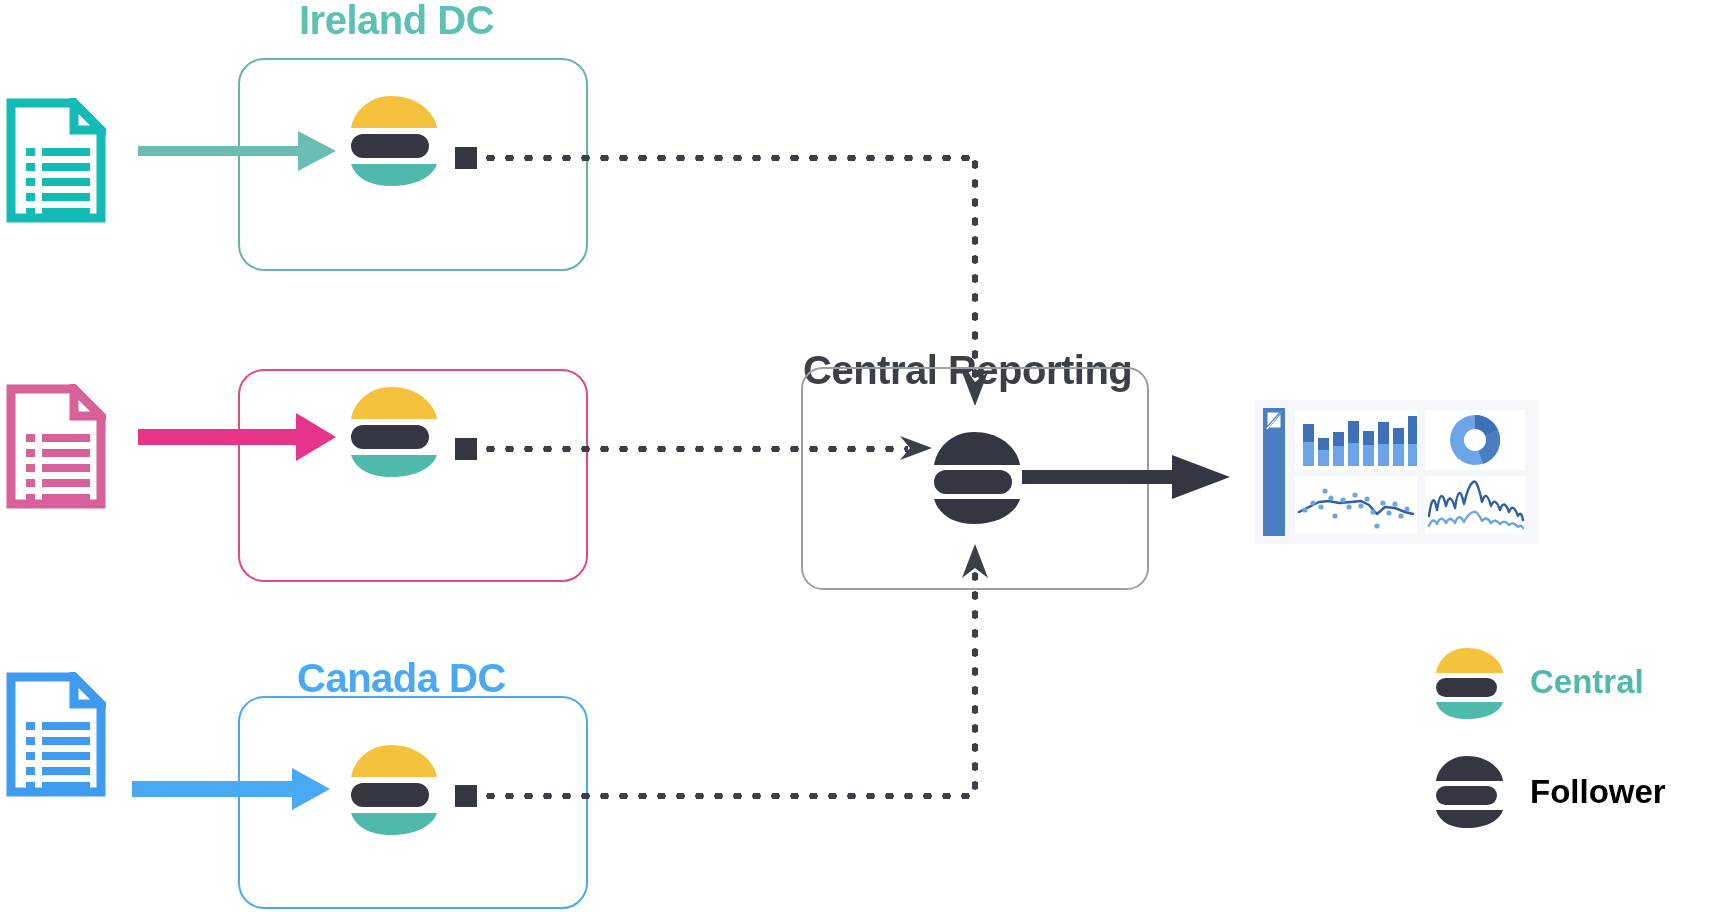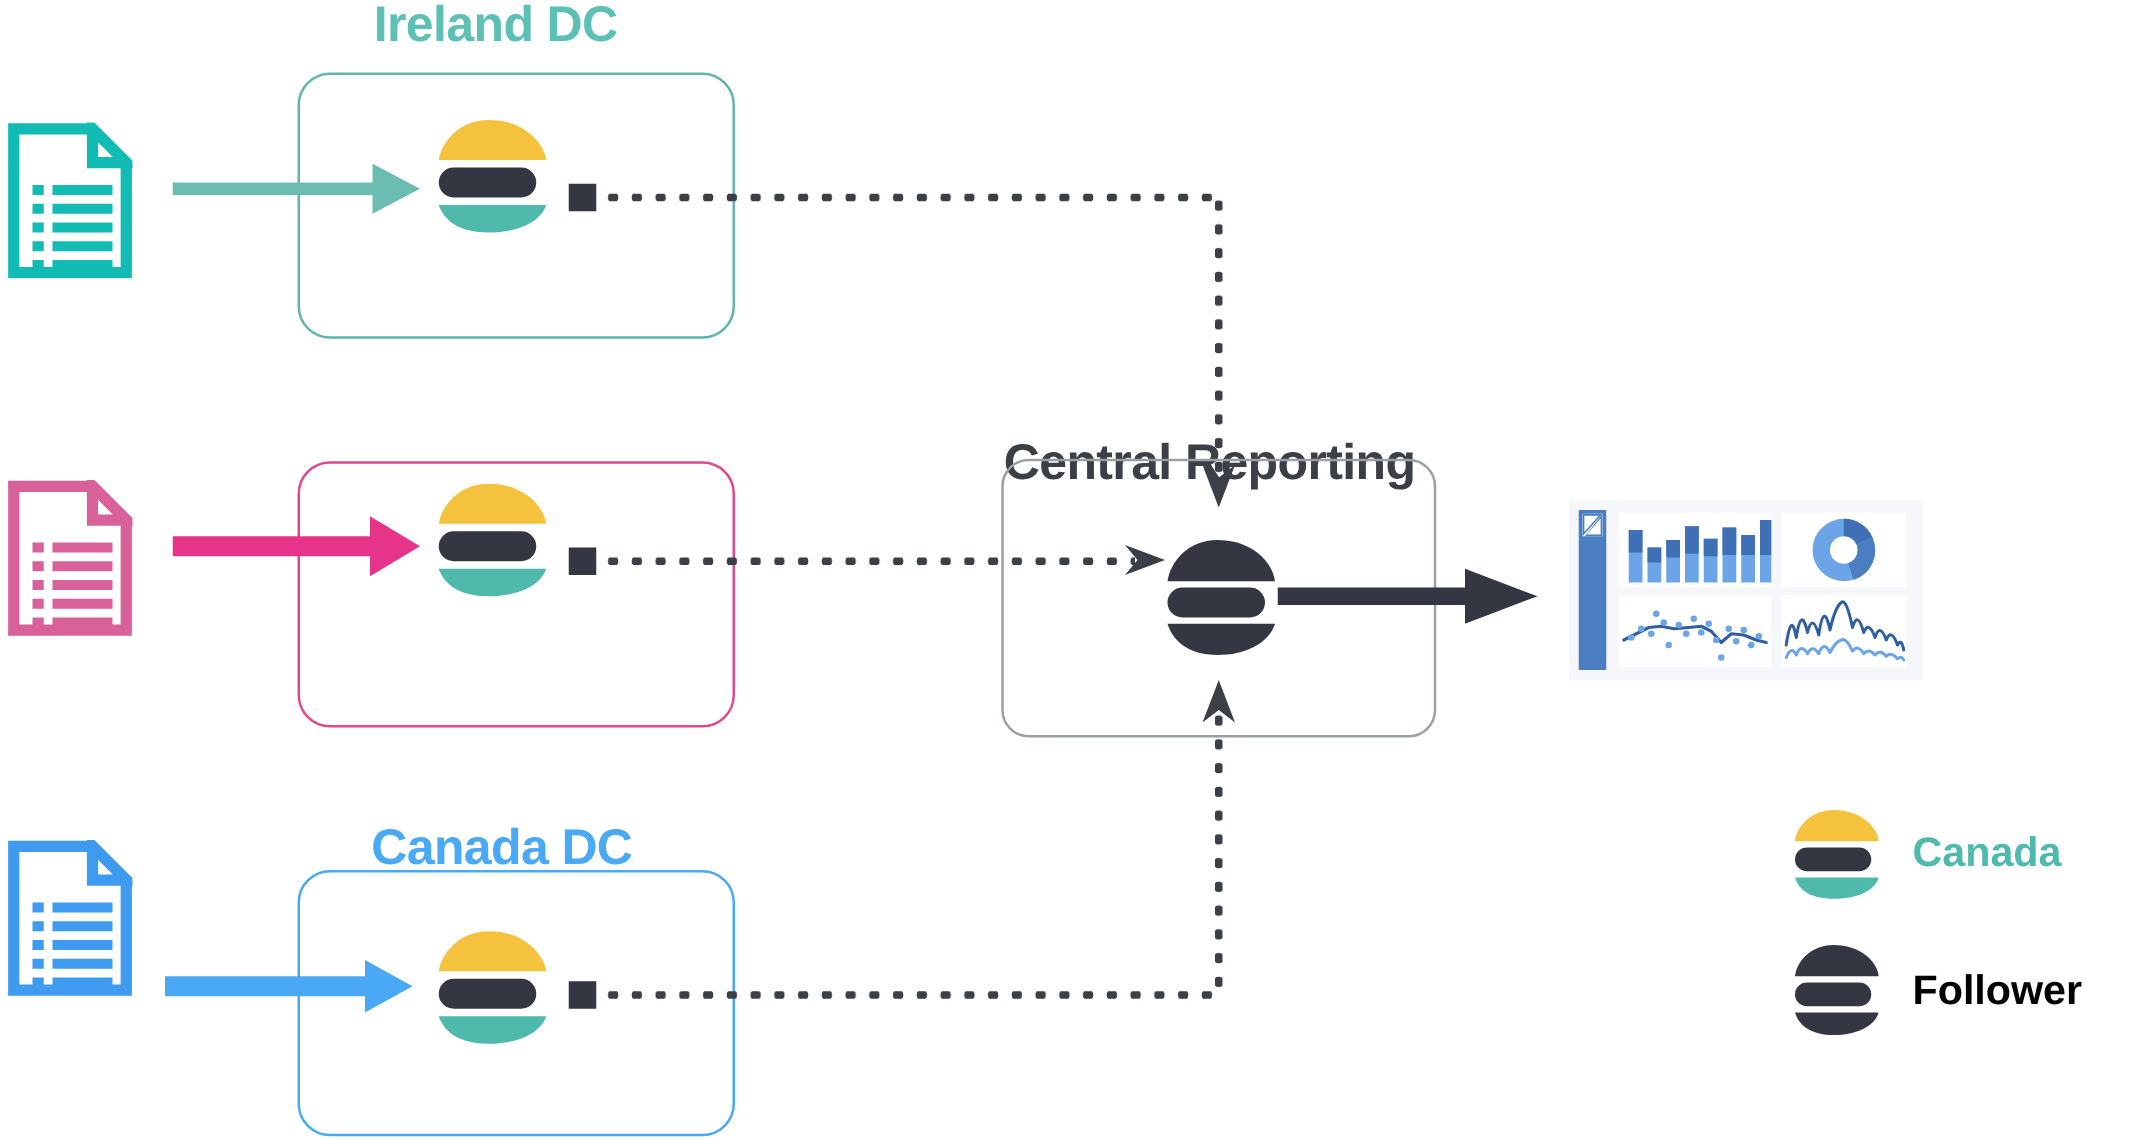--- a/index.html
+++ b/index.html
@@ -351,21 +351,21 @@
     </div>
   </div>
 
   <div class="legend-item" style="left:1431px; top:644px; width:72px; height:78px;">
     <svg width="72" height="78" viewBox="0 0 72 78">
       <path d="M36 4 C58 4 71 18 72 29 L5 29 C6 18 17 4 36 4 Z" fill="#f4c23c"></path>
       <rect x="5" y="34" width="61" height="19" rx="9.5" fill="#343741"></rect>
       <path d="M5 58 L72 58 C69 68 56 75 36 75 C17 75 8 68 5 58 Z" fill="#4fb9ac"></path>
     </svg>
   </div>
-  <div class="legend-label" style="left:1530px; top:665px; color:#4fb9ac;">Canada</div>
+  <div class="legend-label" style="left:1530px; top:665px; color:#4fb9ac;">Central</div>
 
   <div class="legend-item" style="left:1431px; top:753px; width:72px; height:78px;">
     <svg width="72" height="78" viewBox="0 0 72 78">
       <path d="M36 3 C58 3 71 17 72 28 L5 28 C6 17 17 3 36 3 Z" fill="#343741"></path>
       <rect x="5" y="33" width="61" height="19" rx="9.5" fill="#343741"></rect>
       <path d="M5 57 L72 57 C69 67 56 75 36 75 C17 75 8 67 5 57 Z" fill="#343741"></path>
     </svg>
   </div>
   <div class="legend-label" style="left:1530px; top:775px; color:#000000;">Follower</div>
 

